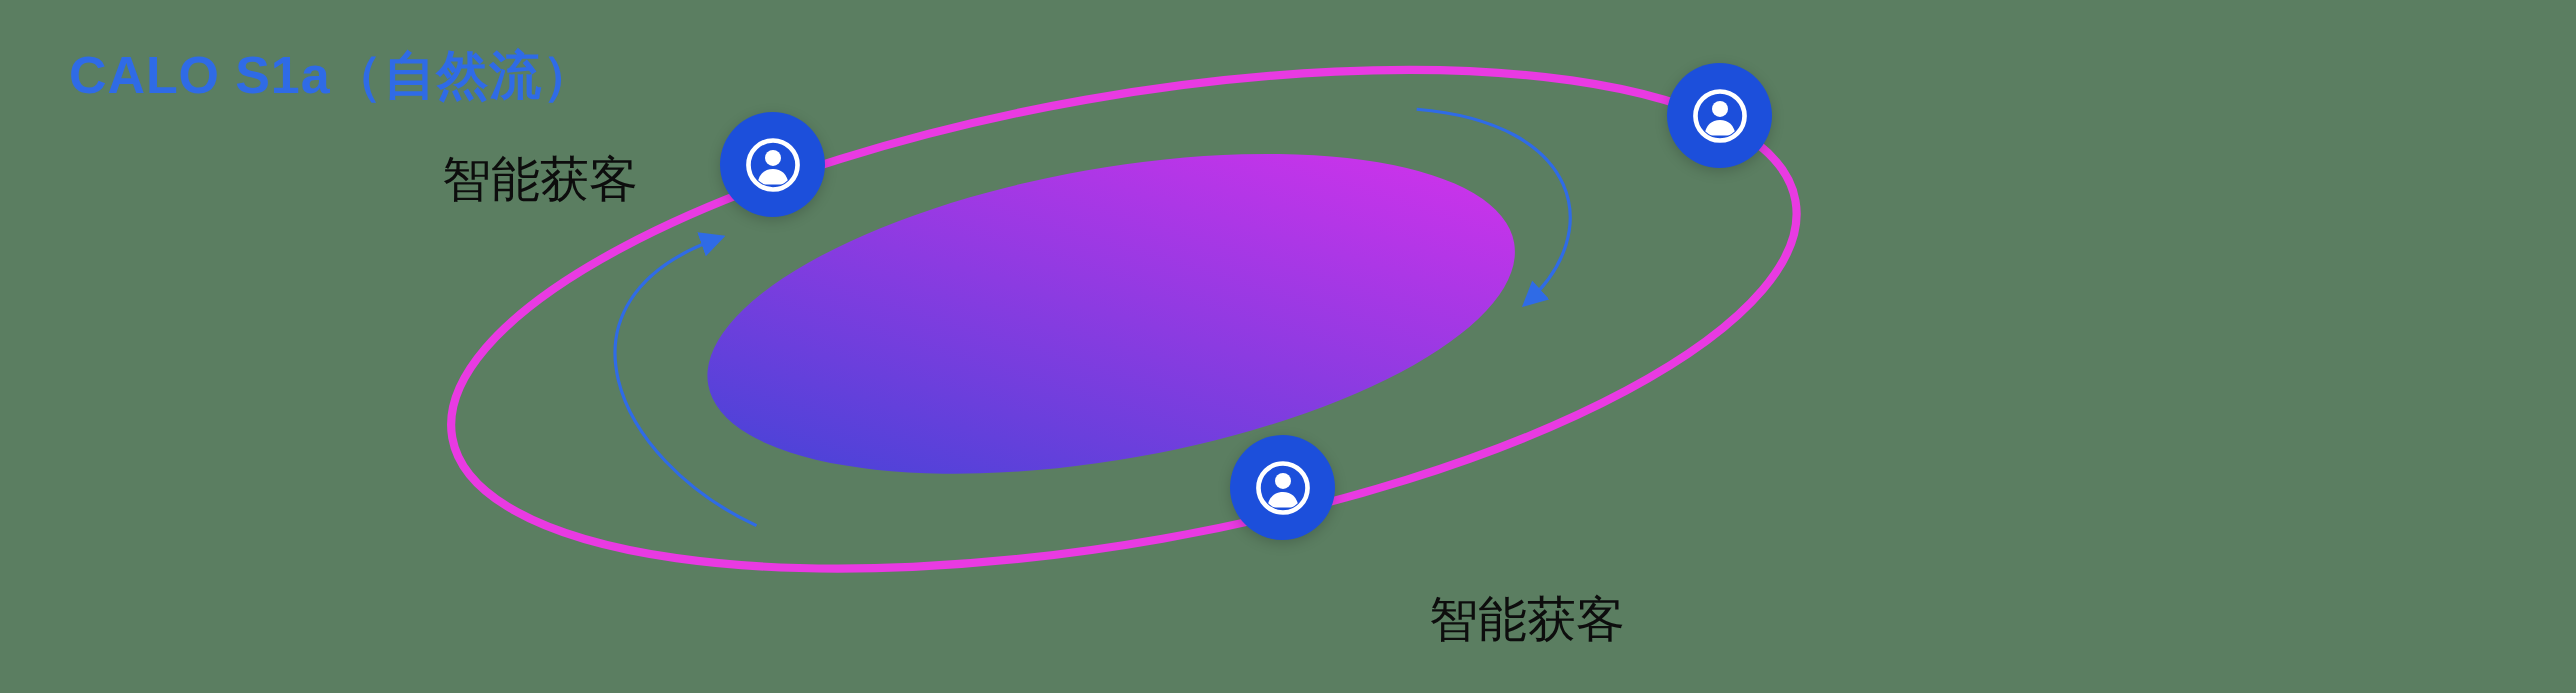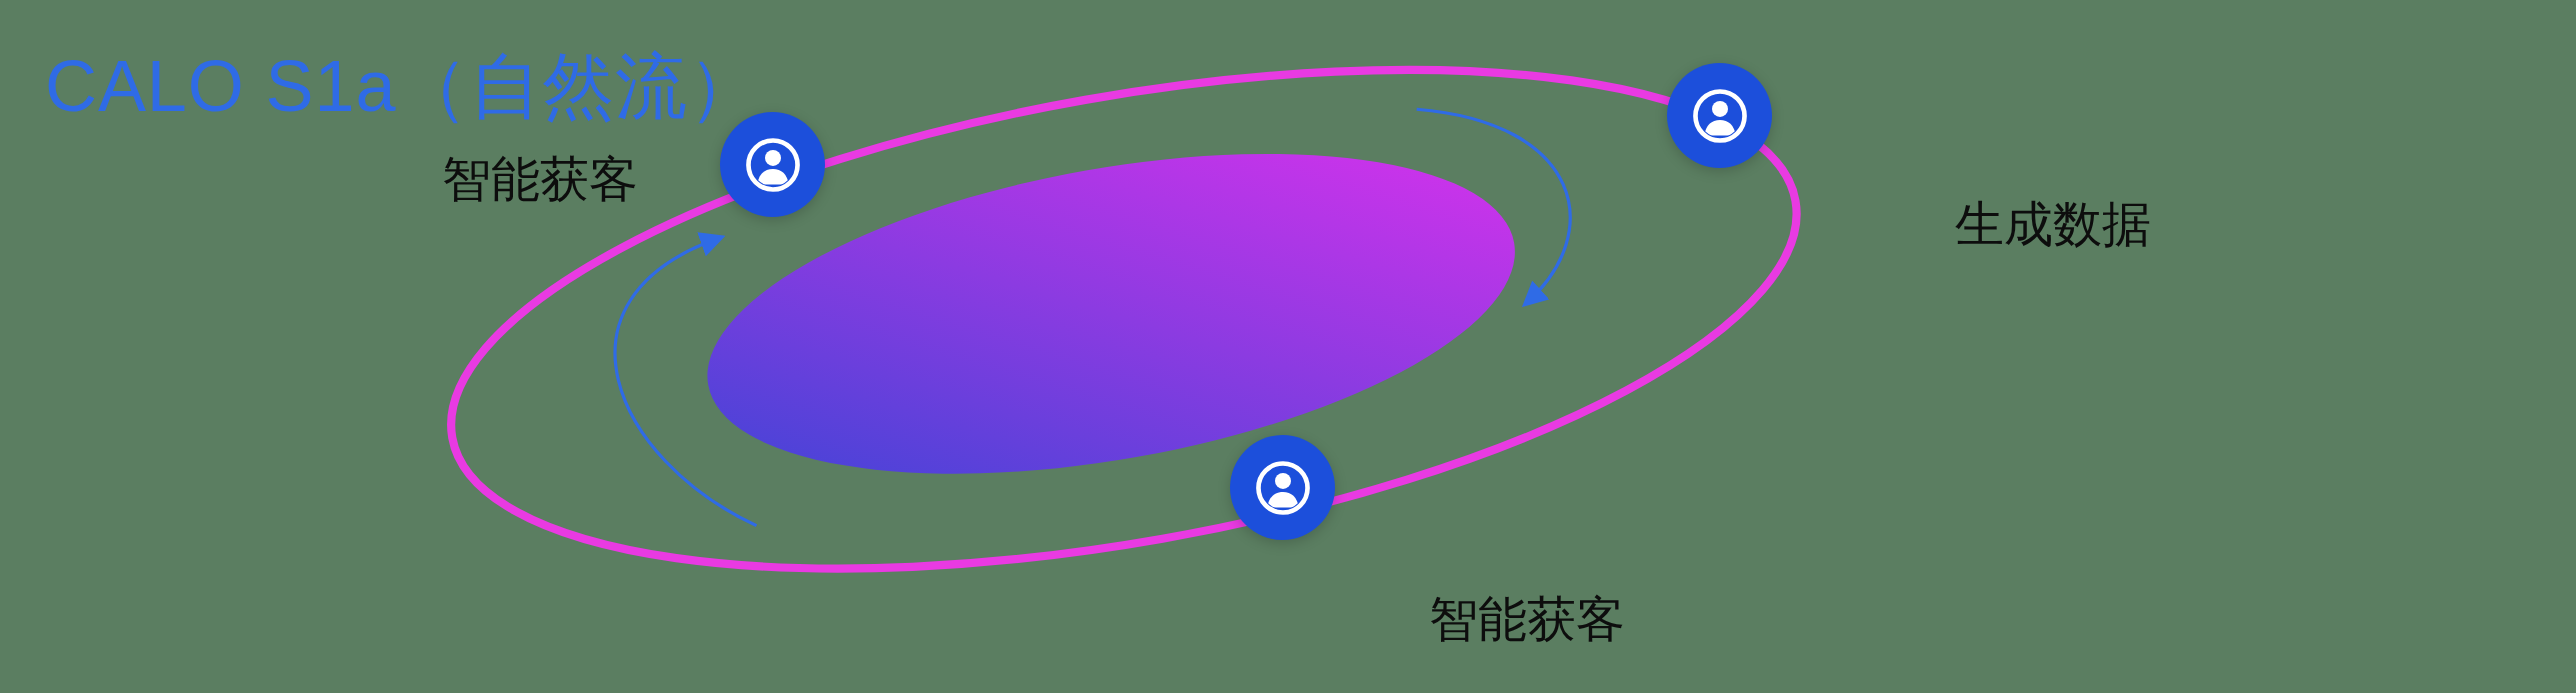--- a/index.html
+++ b/index.html
@@ -23,26 +23,27 @@
   #canvas {
     position: relative;
     width: 2576px; height: 694px;
   }
   #shape-layer {
     position: absolute; left: 0; top: 0;
     width: 2576px; height: 694px;
   }
   .label {
     position: absolute;
-    font-size: 72px;
-    font-weight: 400;
+    font-size: 52px;
+    font-weight: 700;
     color: var(--c-label-blue);
     letter-spacing: 0.9px;
     white-space: nowrap;
     line-height: 1.1;
+    margin-left: 24px;
   }
   .sublabel {
     position: absolute;
     font-size: 49px;
     font-weight: 500;
     color: var(--c-sublabel-dark);
     white-space: nowrap;
     line-height: 1.1;
   }
   .node {
@@ -122,21 +123,20 @@
 
 
   <div class="label" id="label-s1a">CALO S1a（自然流）</div>
   <div class="sublabel" id="sub-s1a">智能获客</div>
   <div class="node" id="node-s1a">
     <svg viewBox="0 0 68 68" width="62" height="62">
         <use href="#user-sym"></use>
       </svg>
   </div>
 
-  <div class="sublabel" id="sub-s1b">生成数据</div>
   <div class="node" id="node-s1b">
     <svg viewBox="0 0 68 68" width="62" height="62">
         <use href="#user-sym"></use>
       </svg>
   </div>
 
   <div class="sublabel" id="sub-s1c">智能获客</div>
   <div class="node" id="node-s1c">
     <svg viewBox="0 0 68 68" width="62" height="62">
         <use href="#user-sym"></use>

